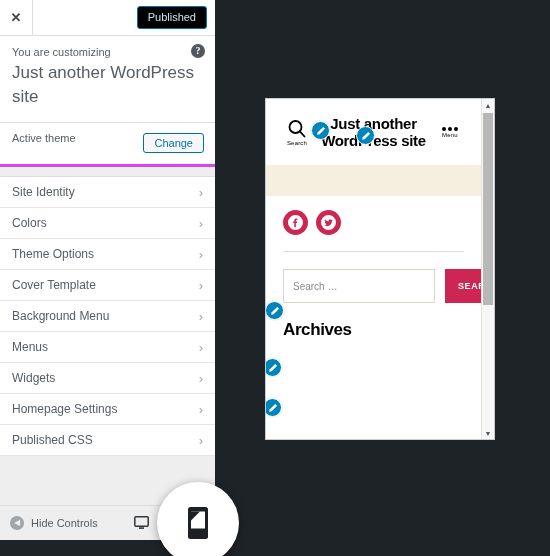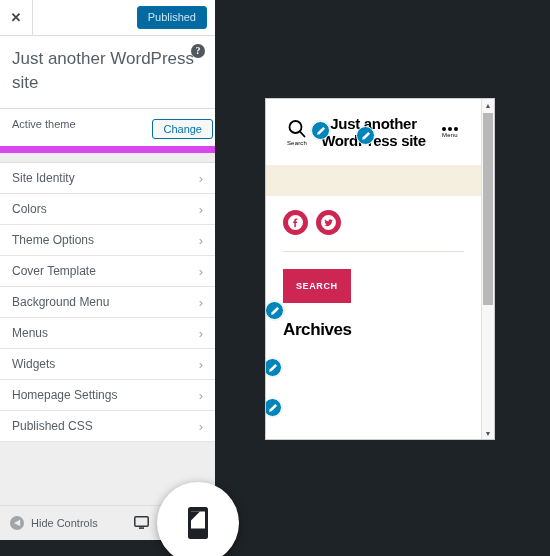--- a/index.html
+++ b/index.html
@@ -48,21 +48,21 @@
     cursor: pointer;
     background: #fff;
     box-sizing: border-box;
   }
   .cz-publish {
     position: absolute;
     right: 8px;
     top: 6px;
     height: 23px;
     padding: 0 10px;
-    background: #0369a1;
+    background: #000000;
     border: 1px solid #0073aa;
     border-radius: 3px;
     color: #c9e6f4;
     font-size: 11px;
     line-height: 21px;
     cursor: pointer;
     box-sizing: border-box;
     text-align: center;
   }
 
@@ -102,37 +102,37 @@
     cursor: pointer;
     font-family: "Liberation Serif", serif;
   }
 
   
   .cz-theme-panel {
     position: relative;
     background: #fff;
     height: 44px;
     padding: 8px 12px;
-    border-bottom: 7px solid #d946ef;
+    border-bottom: 3px solid #d946ef;
     box-sizing: border-box;
   }
   .cz-theme-small {
     font-size: 11px;
     color: #555d66;
     line-height: 14px;
   }
   .cz-theme-name {
     font-size: 12px;
     color: #32373c;
     line-height: 16px;
     font-weight: 400;
   }
   .cz-change-btn {
     position: absolute;
-    right: 2px;
+    right: 11px;
     top: 10px;
     padding: 3px 10px;
     font-size: 11px;
     color: #0073aa;
     background: #f7f7f7;
     border: 1px solid #0071a1;
     border-radius: 3px;
     cursor: pointer;
   }
 
@@ -439,20 +439,21 @@
 <div id="customizer-sidebar">
 
   <div class="cz-topbar">
     <div class="cz-close">
       <span>✕</span>
     </div>
     <div class="cz-publish">Published</div>
   </div>
 
   <div class="cz-title-block">
+    <div class="cz-customizing-label">You are customizing</div>
     <div class="cz-site-title">Just another WordPress site</div>
     <div class="cz-help">?</div>
   </div>
 
   <div class="cz-theme-panel">
     <div class="cz-theme-small">Active theme</div>
     <div class="cz-change-btn">Change</div>
   </div>
 
   <div class="cz-gap"></div>
@@ -567,20 +568,21 @@
       <div class="pv-social-icon">
         <svg width="15" height="15" viewBox="0 0 16 16" aria-hidden="true">
           <path fill="#fff" d="M8 0a8 8 0 1 0 0 16A8 8 0 0 0 8 0zm3.6 6.3v.3c0 2.5-1.9 5.3-5.3 5.3-1 0-2-.3-2.8-.8.2 0 .3.1.5.1.8 0 1.6-.3 2.2-.8a1.9 1.9 0 0 1-1.7-1.3h.4c.2 0 .3 0 .5-.1a1.9 1.9 0 0 1-1.5-1.8c.3.1.6.2.9.2a1.9 1.9 0 0 1-.6-2.5 5.3 5.3 0 0 0 3.8 2 1.9 1.9 0 0 1 3.2-1.7c.4-.1.8-.2 1.2-.5-.1.4-.4.8-.8 1 .4 0 .7-.1 1.1-.3-.3.4-.6.7-.9.9z"></path>
         </svg>
       </div>
     </div>
 
     <div class="pv-divider"></div>
 
     <div class="pv-searchrow">
+      <input class="pv-search-input" type="text" placeholder="Search …" style="">
       <button class="pv-search-btn">SEARCH</button>
     </div>
 
     <div class="pv-widget-title">Archives</div>
 
     <div class="edit-badge" style="left:45px; top:22px;">
       <svg width="10" height="10" viewBox="0 0 12 12" aria-hidden="true">
         <path fill="#fff" d="M8.6 1.1 10.9 3.4 4.4 9.9 1.4 10.6 2.1 7.6z"></path>
       </svg>
     </div>

